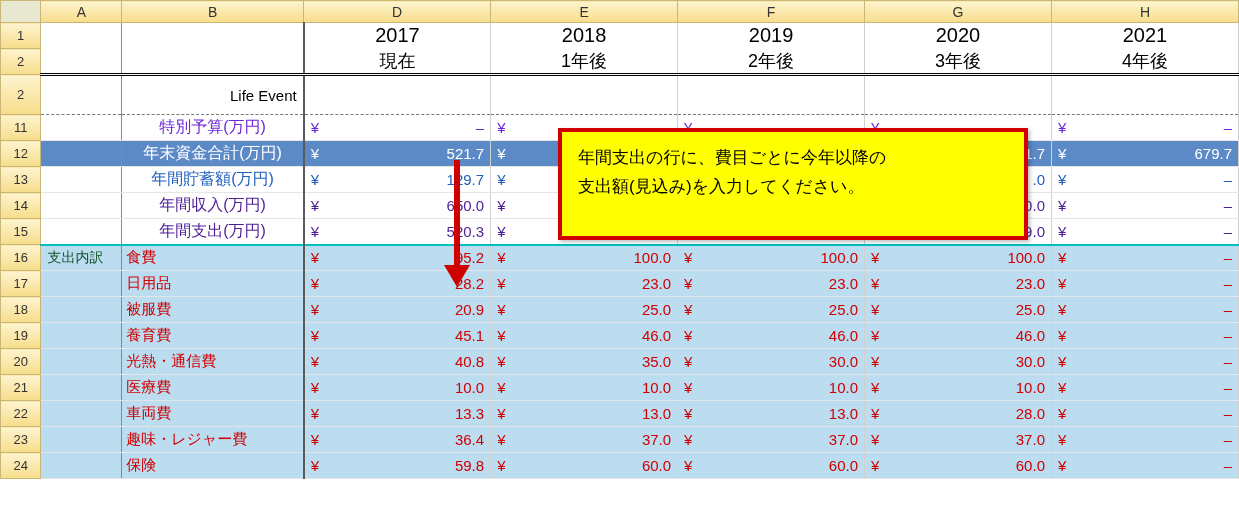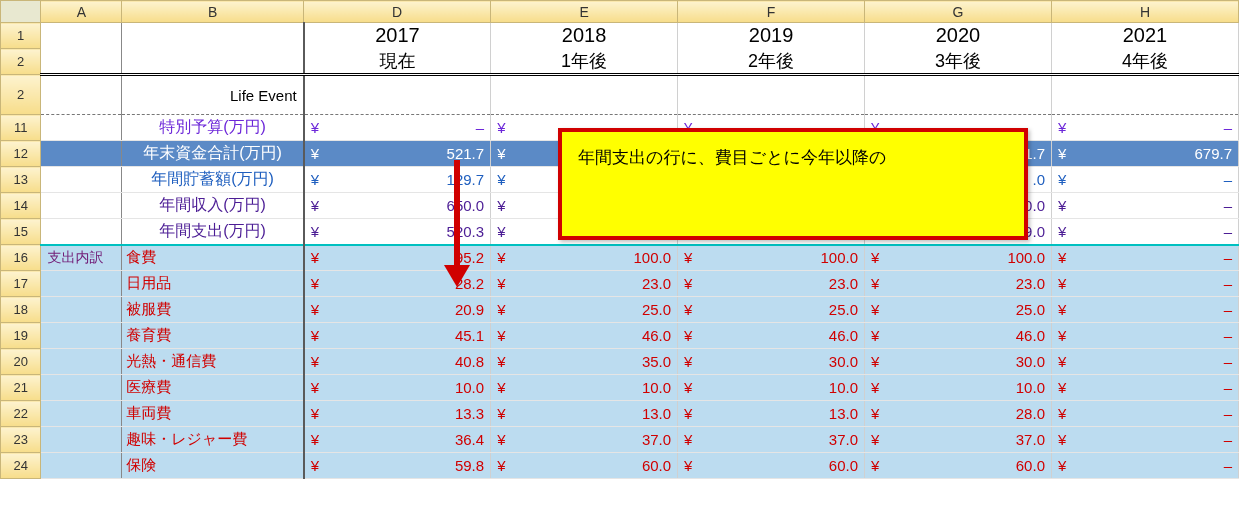--- a/index.html
+++ b/index.html
@@ -62,21 +62,21 @@
   .blue { color:#1f5fbf; }
   .red  { color:#4c1d95; }
   .black{ color:#4c1d95; }
 
   .row-fund td { background:#5b8ac6; color:#fff; }
   .row-fund td.label { color:#fff; }
 
   .row-breakdown td { background:#bcdcf0; }
   .row-breakdown td .val, .row-breakdown td .yen, .row-breakdown td .num { color:#d00000; }
   .breakdown-label { color:#d00000; text-align:left; padding-left:4px; }
-  .breakdown-header { color:#701a75; text-align:left; font-size:14px; }
+  .breakdown-header { color:#14532d; text-align:left; font-size:14px; }
 
   .colA-border { border-right:1px solid #888; }
   .thick-left { border-left:2px solid #5a5a5a; }
 
   .topline td { border-top:2px solid #00c0c0; }
 
   
   .callout {
     position:absolute;
     left: 558px; top: 128px;
@@ -657,15 +657,16 @@
         </tr>
       </tbody>
 </table>
 
 <div class="arrow">
   <div class="shaft"></div>
       <div class="head"></div>
 </div>
 <div class="callout">
   <div>年間支出の行に、費目ごとに今年以降の</div>
+  <div>支出額(見込み)を入力してください。</div>
 </div>
 
 </div>
 
 </body></html>

